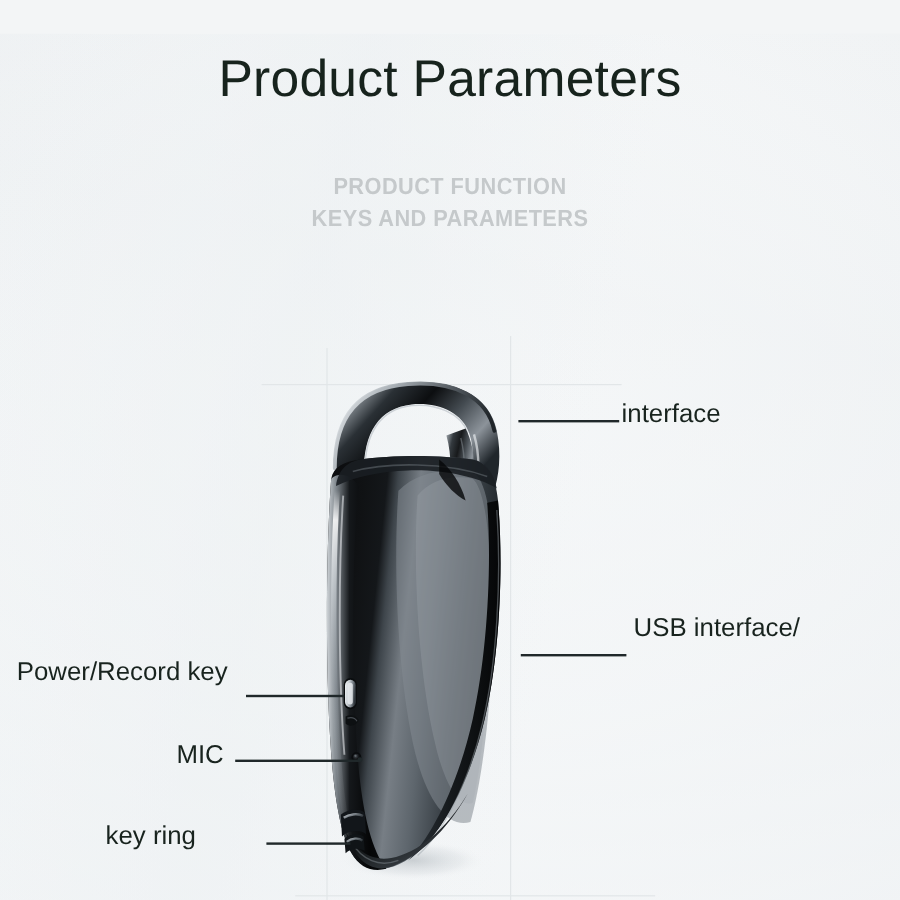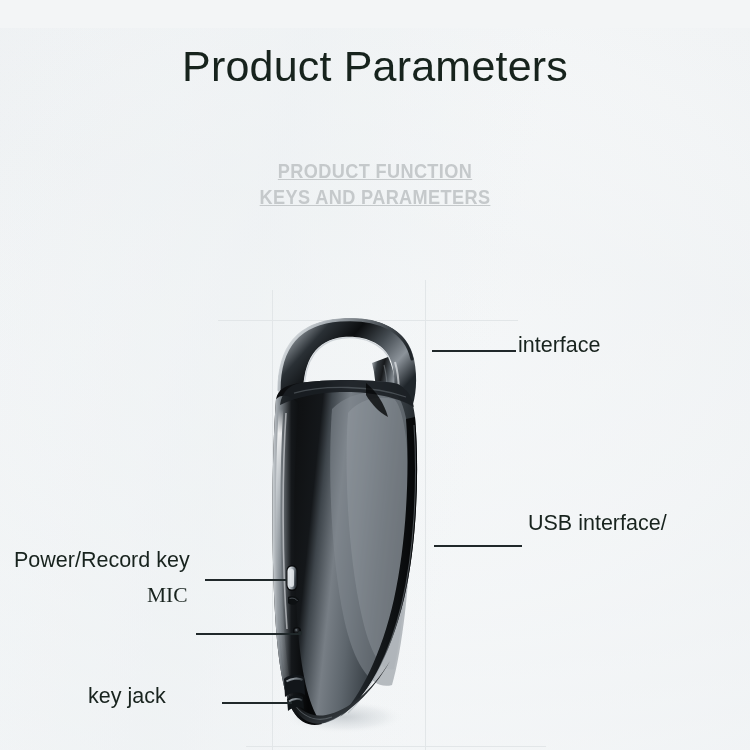--- a/index.html
+++ b/index.html
@@ -47,29 +47,28 @@
     font-weight: 400;
     letter-spacing: 0.2px;
     color: #17231d;
     line-height: 1.12;
     white-space: nowrap;
   }
 
   .subtitle {
     position: absolute;
     left: 0;
-    top: 130px;
+    top: 115px;
     width: 750px;
     text-align: center;
     font-size: 19.5px;
     font-weight: bold;
     letter-spacing: 0.4px;
     color: #c5c9cb;
     line-height: 1.34;
-    text-decoration: underline;
   }
   .subtitle span { display: block; transform: scaleX(0.93); transform-origin: center; }
 
   
   .guide {
     position: absolute;
     background: #e2e6e8;
     pointer-events: none;
   }
   .guide-v1 { left: 272px; top: 262px; width: 1px; height: 465px; }
@@ -112,21 +111,21 @@
   
   #label-keychain      { left: 518px; top: 305px; }
   #leader-keychain     { left: 432px; top: 322px; width: 84px; }
 
   #label-usb           { left: 528px; top: 483px; }
   #leader-usb          { left: 434px; top: 517px; width: 88px; }
 
   #label-power         { left: 14px;  top: 520px; }
   #leader-power        { left: 205px; top: 551px; width: 82px; }
 
-  #label-mic           { left: 147px; top: 555px; font-family: Liberation Serif, serif; }
+  #label-mic           { left: 147px; top: 589px; }
   #leader-mic          { left: 196px; top: 605px; width: 104px; }
   #dot-mic             { left: 298px; top: 603px; }
 
   #label-keyring       { left: 88px;  top: 656px; }
   #leader-keyring      { left: 222px; top: 674px; width: 70px; }
 </style>
 </head>
 <body>
 
 <div id="page">
@@ -355,15 +354,15 @@
   </div>
 
   <div class="leader" id="leader-power"></div>
   <div class="callout-label" id="label-power">Power/Record key</div>
 
   <div class="leader" id="leader-mic"></div>
   <div class="leader-dot" id="dot-mic"></div>
   <div class="callout-label" id="label-mic">MIC</div>
 
   <div class="leader" id="leader-keyring"></div>
-  <div class="callout-label" id="label-keyring">key jack</div>
+  <div class="callout-label" id="label-keyring">key ring</div>
 
 </div>
 
 </body></html>

